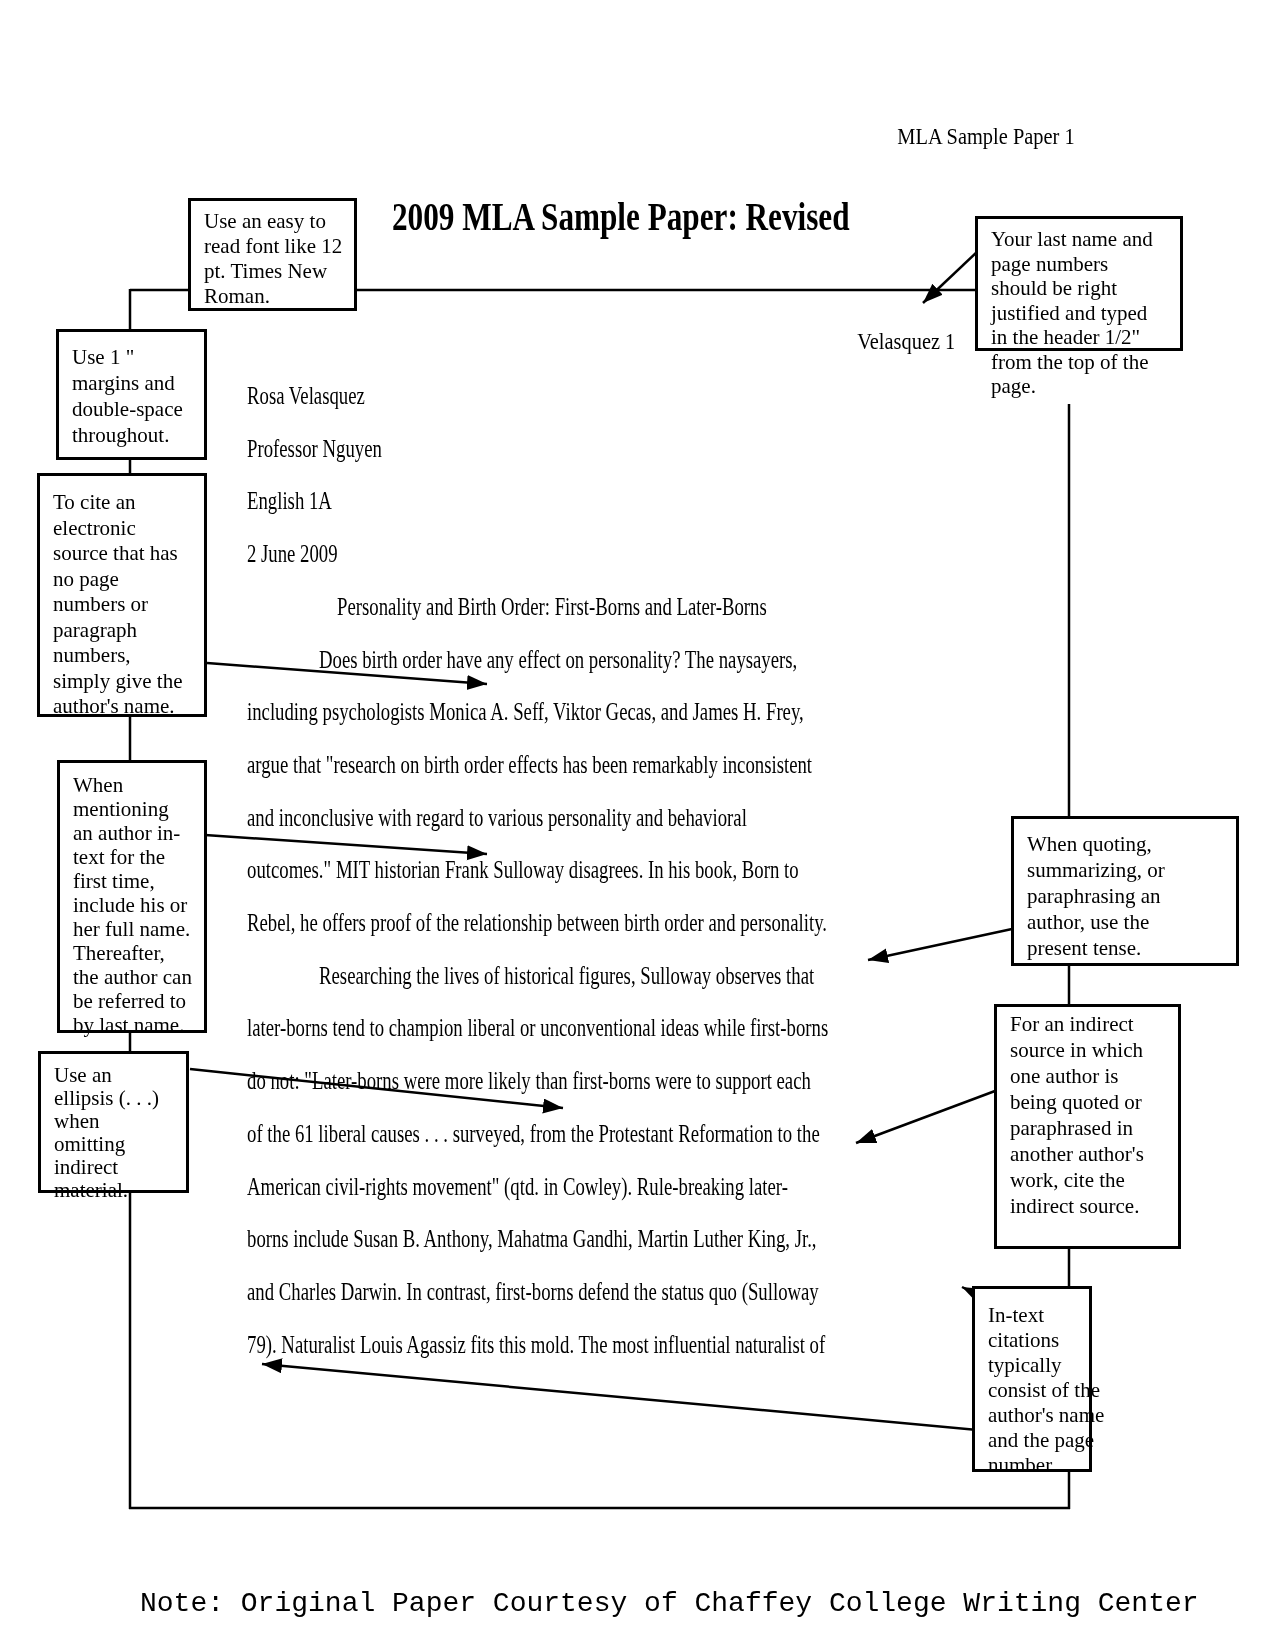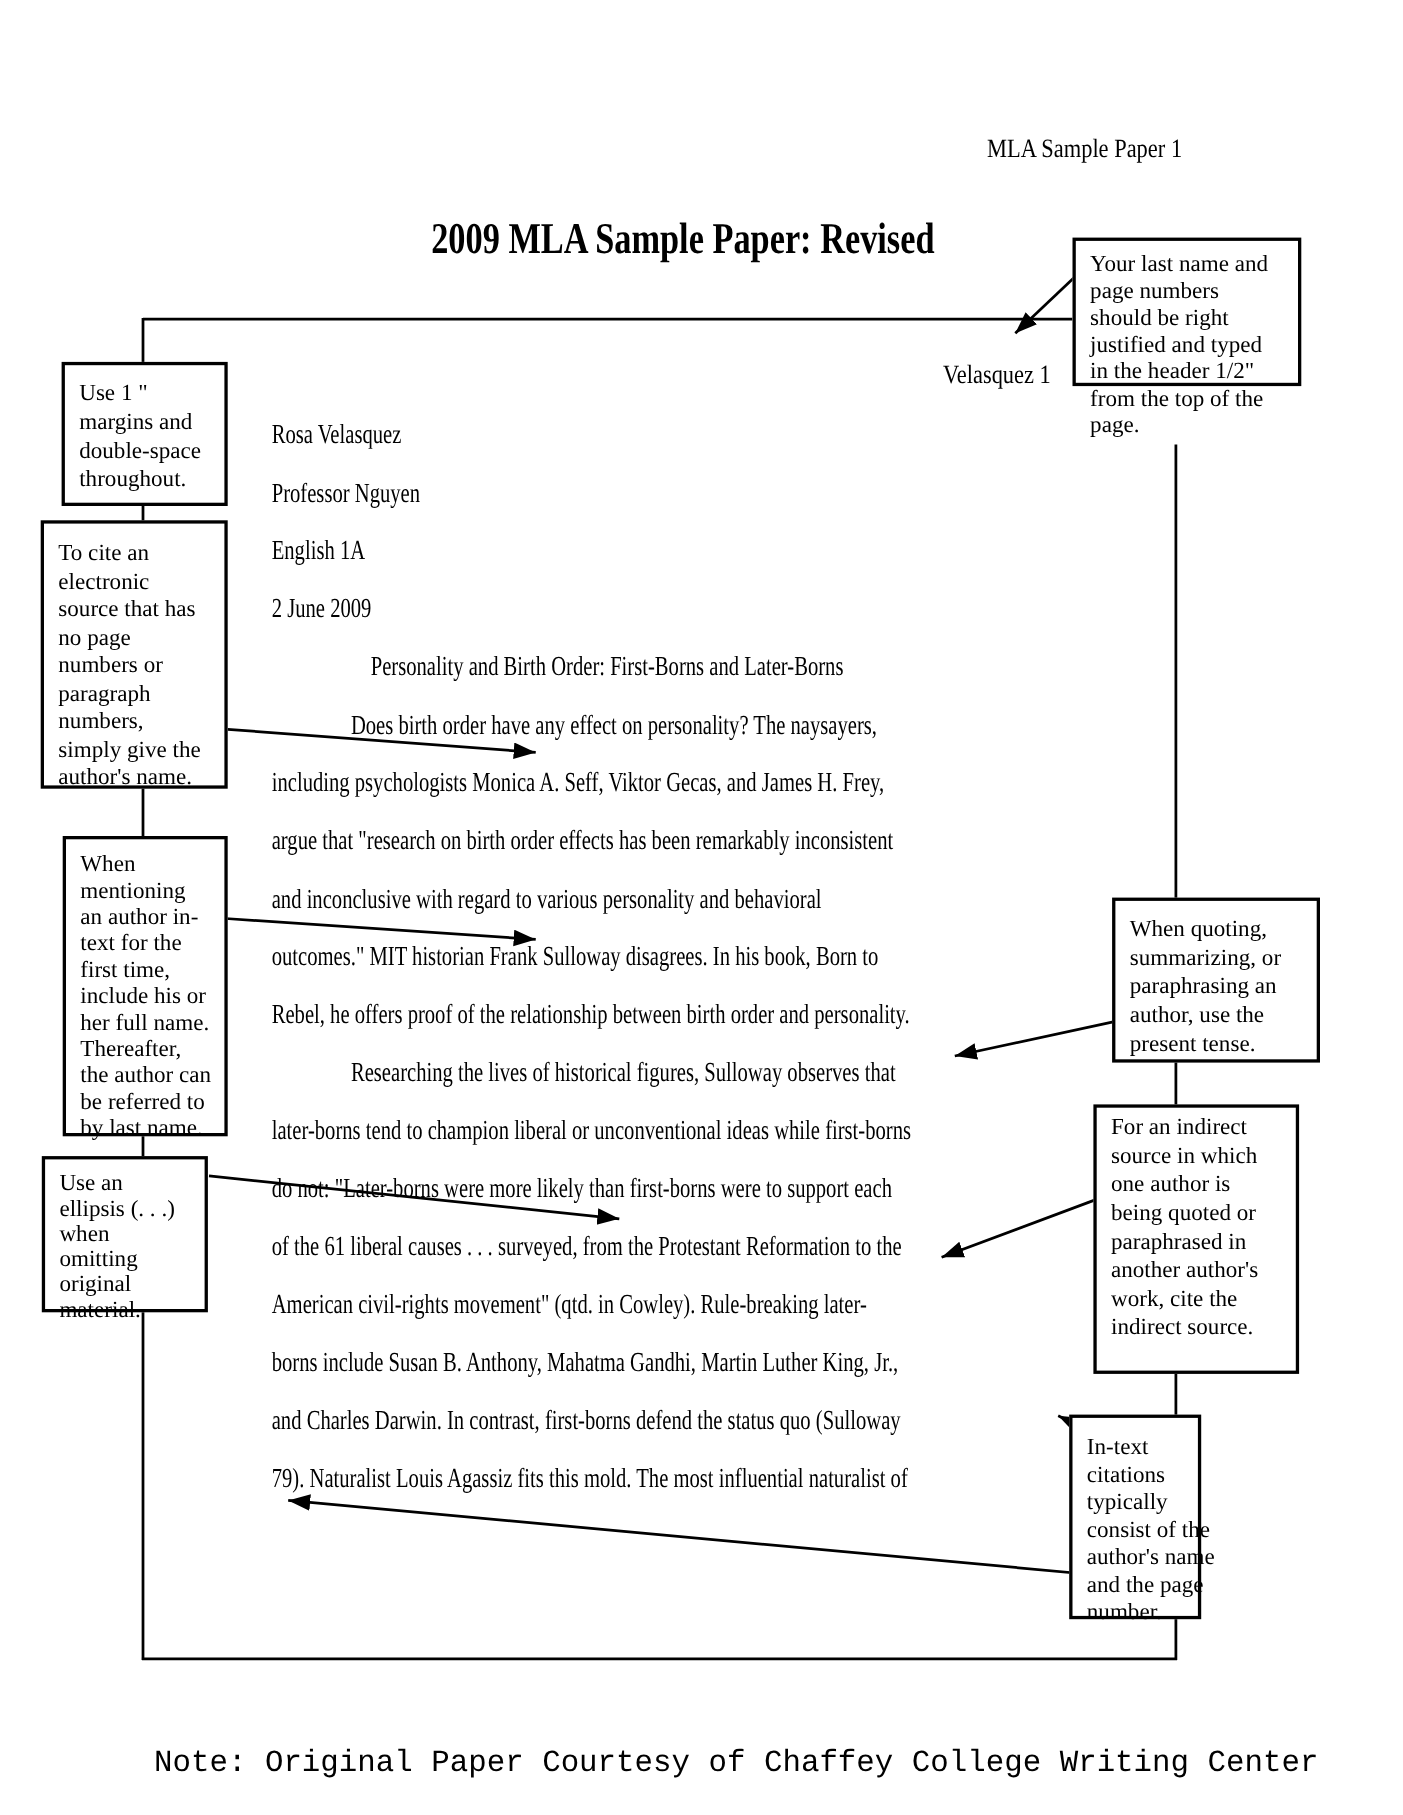--- a/index.html
+++ b/index.html
@@ -22,21 +22,21 @@
   .t-center{text-indent:120px;}
 
   .callout{position:absolute;box-sizing:border-box;border:3px solid #000;background:#fff;
            font-size:21px;line-height:25px;padding:8px 4px 6px 13px;white-space:pre;z-index:3;}
   .co-a{left:188px;top:150px;width:169px;height:113px;}
   .co-b{left:975px;top:168px;width:208px;height:135px;line-height:24.5px;}
   .co-c{left:56px;top:281px;width:151px;height:131px;line-height:26px;padding-top:12px;}
   .co-d{left:37px;top:425px;width:170px;height:244px;line-height:25.5px;padding-top:14px;}
   .co-e{left:57px;top:712px;width:150px;height:273px;line-height:24px;padding-top:10px;}
   .co-f{left:38px;top:1003px;width:151px;height:142px;line-height:23px;padding-top:10px;}
-  .co-g{left:1011px;top:768px;width:189px;height:150px;line-height:26px;padding-top:12px;}
+  .co-g{left:1011px;top:768px;width:228px;height:150px;line-height:26px;padding-top:12px;}
   .co-h{left:994px;top:956px;width:187px;height:245px;line-height:26px;padding-top:4px;}
   .co-i{left:972px;top:1238px;width:120px;height:186px;line-height:25px;padding-top:14px;}
 
   .wires{position:absolute;left:0;top:0;z-index:2;}
   .note{position:absolute;left:140px;top:1540px;font-size:28px;white-space:pre;font-family:Liberation Mono, monospace;}
 </style>
 </head>
 <body>
 
 <div class="page">
@@ -84,20 +84,24 @@
     <div class="ln t-indent">Researching the lives of historical figures, Sulloway observes that</div>
     <div class="ln">later-borns tend to champion liberal or unconventional ideas while first-borns</div>
     <div class="ln">do not: "Later-borns were more likely than first-borns were to support each</div>
     <div class="ln">of the 61 liberal causes . . . surveyed, from the Protestant Reformation to the</div>
     <div class="ln">American civil-rights movement" (qtd. in Cowley). Rule-breaking later-</div>
     <div class="ln">borns include Susan B. Anthony, Mahatma Gandhi, Martin Luther King, Jr.,</div>
     <div class="ln">and Charles Darwin. In contrast, first-borns defend the status quo (Sulloway</div>
     <div class="ln">79). Naturalist Louis Agassiz fits this mold. The most influential naturalist of</div>
   </div>
 
+  <div class="callout co-a">Use an easy to
+read font like 12
+pt. Times New
+Roman.</div>
   <div class="callout co-b">Your last name and
 page numbers
 should be right
 justified and typed
 in the header 1/2"
 from the top of the
 page.</div>
   <div class="callout co-c">Use 1 "
 margins and
 double-space
@@ -119,21 +123,21 @@
 include his or
 her full name.
 Thereafter,
 the author can
 be referred to
 by last name.</div>
   <div class="callout co-f">Use an
 ellipsis (. . .)
 when
 omitting
-original
+indirect
 material.</div>
   <div class="callout co-g">When quoting,
 summarizing, or
 paraphrasing an
 author, use the
 present tense.</div>
   <div class="callout co-h">For an indirect
 source in which
 one author is
 being quoted or

